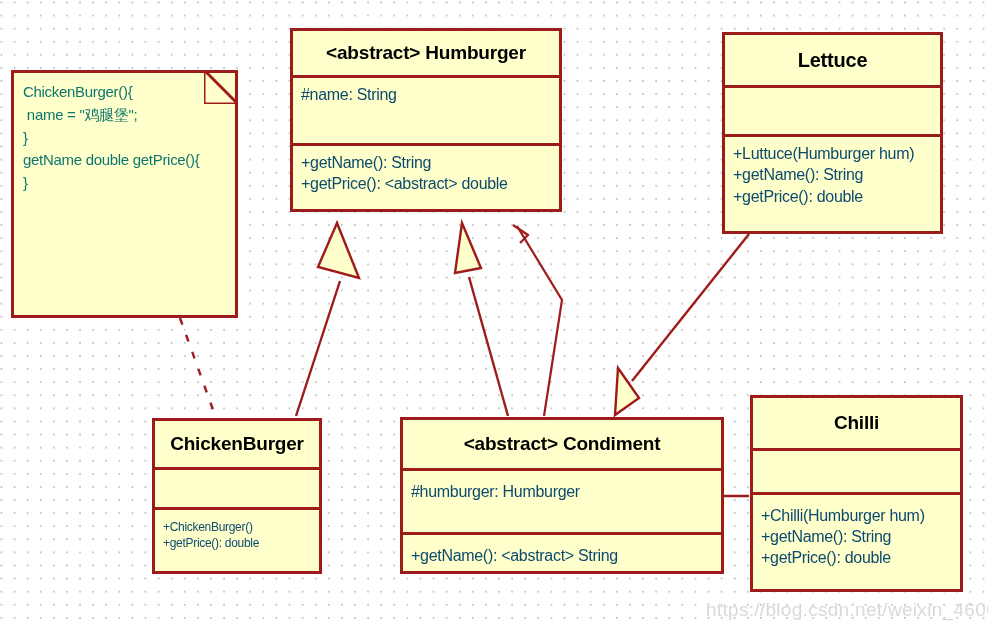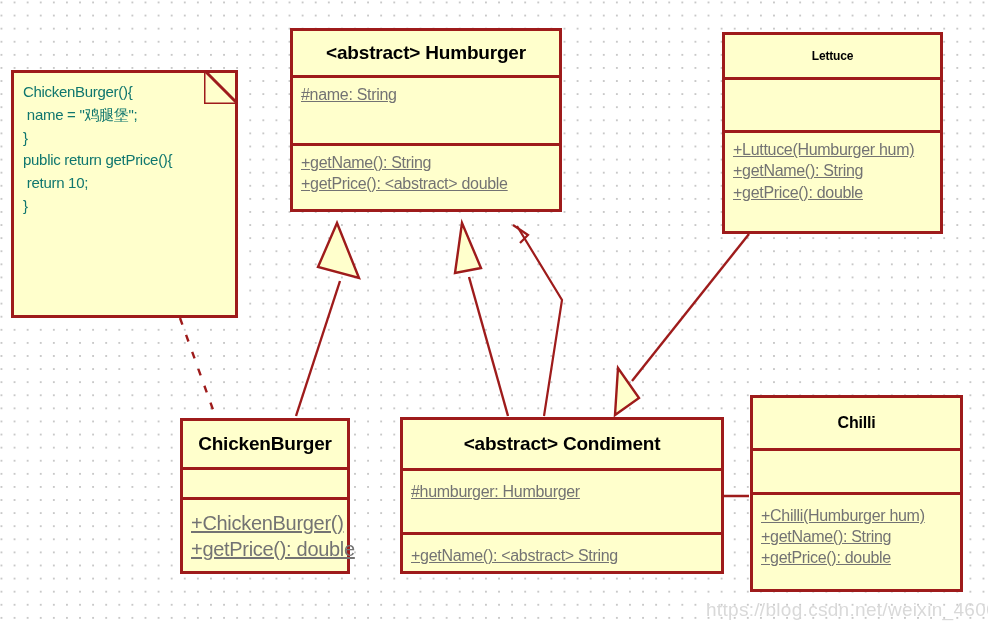--- a/index.html
+++ b/index.html
@@ -37,24 +37,23 @@
     align-items: center;
     justify-content: center;
   }
   .uml-sep {
     height: 3px;
     background: #9e1b1b;
     flex: 0 0 auto;
   }
   .uml-compartment {
     padding: 6px 8px 4px 8px;
-    color: #737373;
+    color: #0c4a6e;
     letter-spacing: -0.3px;
     flex: 1 1 auto;
-    text-decoration: underline;
   }
   .uml-compartment.empty { padding: 0; }
   .uml-compartment .member {
     white-space: nowrap;
     line-height: 1.32;
   }
 
   
   .uml-note {
     position: absolute;
@@ -138,75 +137,74 @@
 
   <div class="uml-note" style="left:11px; top:70px; width:227px; height:248px; font-size:15px;">
     <svg class="note-fold" viewBox="0 0 34 34" xmlns="http://www.w3.org/2000/svg">
       <polygon points="0,0 34,34 0,34" fill="#ffffcc"></polygon>
       <polyline points="0,0 34,34" stroke="#9e1b1b" stroke-width="3" fill="none"></polyline>
       <polyline points="0,0 0,34 34,34" stroke="#9e1b1b" stroke-width="3" fill="none"></polyline>
     </svg>
     <div class="note-line">ChickenBurger(){</div>
     <div class="note-line"> name = "鸡腿堡";</div>
     <div class="note-line">}</div>
-    <div class="note-line">public return getPrice(){</div>
-    <div class="note-line"> return 10;</div>
+    <div class="note-line">getName double getPrice(){</div>
     <div class="note-line">}</div>
   </div>
 
   <div class="uml-class" style="left:290px; top:28px; width:272px; height:184px;">
     <div class="uml-title" style="height:44px; font-size:19px;">&lt;abstract&gt; Humburger</div>
     <div class="uml-sep"></div>
     <div class="uml-compartment" style="height:44px; font-size:16px;">
       <div class="member">#name: String</div>
     </div>
     <div class="uml-sep"></div>
     <div class="uml-compartment" style="font-size:16px;">
       <div class="member">+getName(): String</div>
       <div class="member">+getPrice(): &lt;abstract&gt; double</div>
     </div>
   </div>
 
   <div class="uml-class" style="left:722px; top:32px; width:221px; height:202px;">
-    <div class="uml-title" style="height:42px; font-size:12px;">Lettuce</div>
+    <div class="uml-title" style="height:50px; font-size:20px;">Lettuce</div>
     <div class="uml-sep"></div>
     <div class="uml-compartment empty" style="height:26px;"></div>
     <div class="uml-sep"></div>
     <div class="uml-compartment" style="font-size:16px; ">
       <div class="member">+Luttuce(Humburger hum)</div>
       <div class="member">+getName(): String</div>
       <div class="member">+getPrice(): double</div>
     </div>
   </div>
 
-  <div class="uml-class" style="left:152px; top:418px; width:170px; height:156px;margin-left:28px;">
+  <div class="uml-class" style="left:152px; top:418px; width:170px; height:156px;">
     <div class="uml-title" style="height:46px; font-size:19px;">ChickenBurger</div>
     <div class="uml-sep"></div>
     <div class="uml-compartment empty" style="height:22px;"></div>
     <div class="uml-sep"></div>
-    <div class="uml-compartment" style="font-size:20px; padding-top:10px;">
+    <div class="uml-compartment" style="font-size:12px; padding-top:10px;">
       <div class="member">+ChickenBurger()</div>
       <div class="member">+getPrice(): double</div>
     </div>
   </div>
 
   <div class="uml-class" style="left:400px; top:417px; width:324px; height:157px;">
     <div class="uml-title" style="height:48px; font-size:19px;">&lt;abstract&gt; Condiment</div>
     <div class="uml-sep"></div>
     <div class="uml-compartment" style="height:47px; font-size:16px; padding-top:10px;border-radius:13px;">
       <div class="member">#humburger: Humburger</div>
     </div>
     <div class="uml-sep"></div>
     <div class="uml-compartment" style="font-size:16px; padding-top:10px;border-radius:11px;">
       <div class="member">+getName(): &lt;abstract&gt; String</div>
     </div>
   </div>
 
   <div class="uml-class" style="left:750px; top:395px; width:213px; height:197px;">
-    <div class="uml-title" style="height:50px; font-size:16px;border-radius:17px;">Chilli</div>
+    <div class="uml-title" style="height:50px; font-size:19px;border-radius:17px;">Chilli</div>
     <div class="uml-sep"></div>
     <div class="uml-compartment empty" style="height:24px;"></div>
     <div class="uml-sep"></div>
     <div class="uml-compartment" style="font-size:16px; padding-top:10px;">
       <div class="member">+Chilli(Humburger hum)</div>
       <div class="member">+getName(): String</div>
       <div class="member">+getPrice(): double</div>
     </div>
   </div>
 

